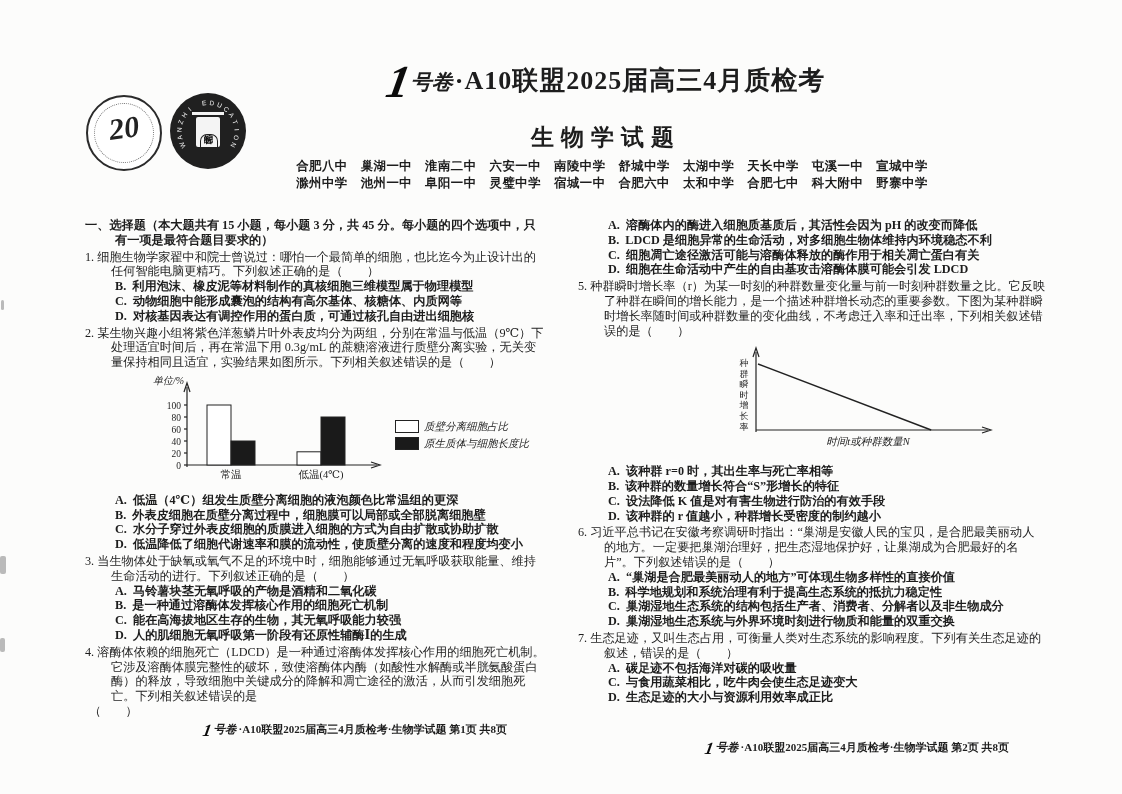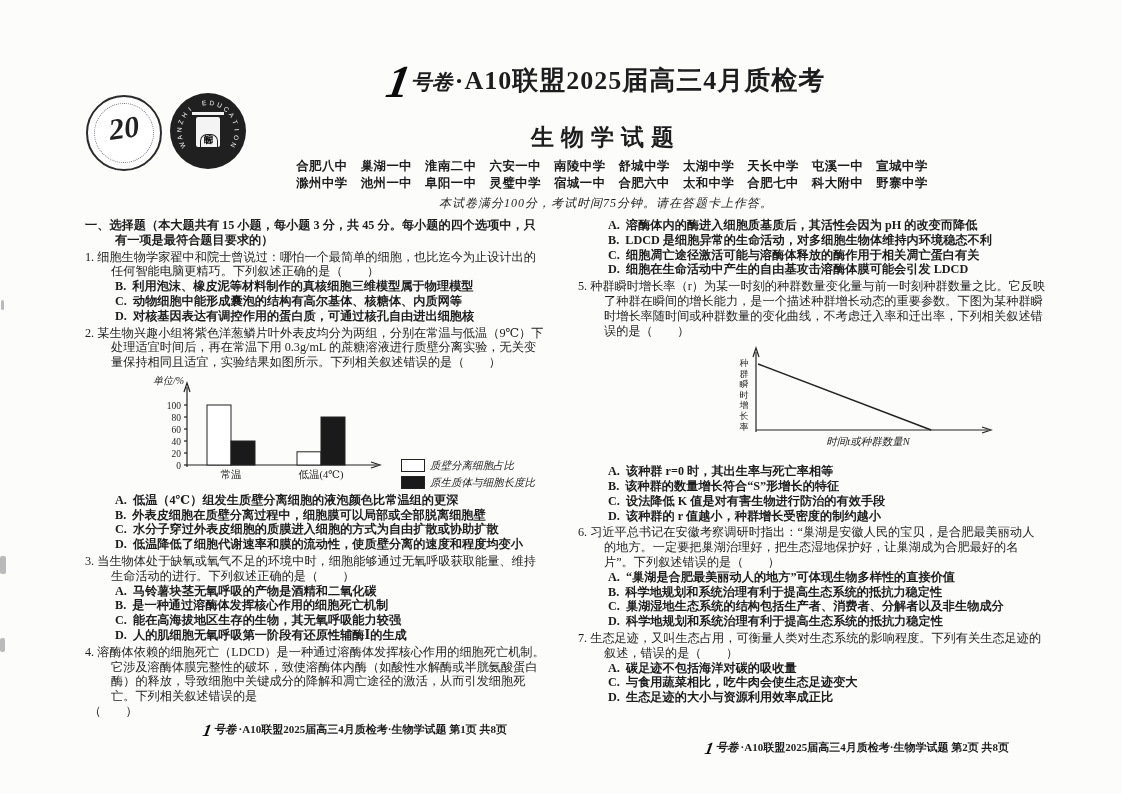--- a/index.html
+++ b/index.html
@@ -41,21 +41,21 @@
   .col-left{left:85px;width:462px;}
   .col-right{left:578px;width:468px;}
   .section-head{font-weight:bold;padding-left:30px;text-indent:-30px;margin-bottom:2px;}
   .q{margin-bottom:2px;}
   .q .stem{padding-left:26px;text-indent:-26px;}
   .qnum{display:inline;}
   .opt{padding-left:30px;white-space:pre-wrap;font-weight:bold;}
   .bracket-line{padding-left:4px;}
 
   
-  .chart-row{display:flex;align-items:flex-end;gap:12px;margin:3px 0 2px 58px;}
+  .chart-row{display:flex;align-items:center;gap:6px;margin:3px 0 2px 58px;}
   .chart-row svg{flex:none;}
   .legend{margin-top:6px;font-size:10.5px;font-style:italic;line-height:17px;color:#1d1d1d;}
   .legend-item{display:flex;align-items:center;gap:5px;}
   .sw{display:inline-block;width:22px;height:11px;border:1px solid #222;flex:none;}
   .sw-white{background:#fff;}
   .sw-black{background:#1a1a1a;}
   .chart-line-wrap{margin:2px 0 2px 128px;}
 
   
   .footer{position:absolute;font-size:11px;font-weight:600;white-space:nowrap;text-align:center;}
@@ -103,21 +103,20 @@
   <div class="title-row">
     <span class="num1">1</span><span class="logo-suffix">号卷</span><span class="main-title">·A10联盟2025届高三4月质检考</span>
   </div>
   <div class="subtitle">生物学试题</div>
 
   <div class="schools">
     <div>合肥八中　巢湖一中　淮南二中　六安一中　南陵中学　舒城中学　太湖中学　天长中学　屯溪一中　宣城中学</div>
     <div>滁州中学　池州一中　阜阳一中　灵璧中学　宿城一中　合肥六中　太和中学　合肥七中　科大附中　野寨中学</div>
   </div>
 
-  <div class="exam-note">本试卷满分100分，考试时间75分钟。请在答题卡上作答。</div>
 
   <div class="col col-left">
     <div class="section-head">一、选择题（本大题共有 15 小题，每小题 3 分，共 45 分。每小题的四个选项中，只有一项是最符合题目要求的）</div>
 
     <div class="q">
       <div class="stem"><span class="qnum">1.</span> <span>细胞生物学家翟中和院士曾说过：哪怕一个最简单的细胞，也比迄今为止设计出的任何智能电脑更精巧。下列叙述正确的是（　　）</span></div>
       <div>
           <div class="opt">B.  利用泡沫、橡皮泥等材料制作的真核细胞三维模型属于物理模型</div>
           <div class="opt">C.  动物细胞中能形成囊泡的结构有高尔基体、核糖体、内质网等</div>
           <div class="opt">D.  对核基因表达有调控作用的蛋白质，可通过核孔自由进出细胞核</div>
@@ -223,21 +222,21 @@
           <div class="opt">D.  该种群的 r 值越小，种群增长受密度的制约越小</div>
         </div>
     </div>
 
     <div class="q">
       <div class="stem"><span class="qnum">6.</span> <span>习近平总书记在安徽考察调研时指出：“巢湖是安徽人民的宝贝，是合肥最美丽动人的地方。一定要把巢湖治理好，把生态湿地保护好，让巢湖成为合肥最好的名片”。下列叙述错误的是（　　）</span></div>
       <div>
           <div class="opt">A.  “巢湖是合肥最美丽动人的地方”可体现生物多样性的直接价值</div>
           <div class="opt">B.  科学地规划和系统治理有利于提高生态系统的抵抗力稳定性</div>
           <div class="opt">C.  巢湖湿地生态系统的结构包括生产者、消费者、分解者以及非生物成分</div>
-          <div class="opt">D.  科学地规划和系统治理有利于提高生态系统的抵抗力稳定性</div>
+          <div class="opt">D.  巢湖湿地生态系统与外界环境时刻进行物质和能量的双重交换</div>
         </div>
     </div>
 
     <div class="q">
       <div class="stem"><span class="qnum">7.</span> <span>生态足迹，又叫生态占用，可衡量人类对生态系统的影响程度。下列有关生态足迹的叙述，错误的是（　　）</span></div>
       <div>
           <div class="opt">A.  碳足迹不包括海洋对碳的吸收量</div>
           <div class="opt">C.  与食用蔬菜相比，吃牛肉会使生态足迹变大</div>
           <div class="opt">D.  生态足迹的大小与资源利用效率成正比</div>
         </div>

